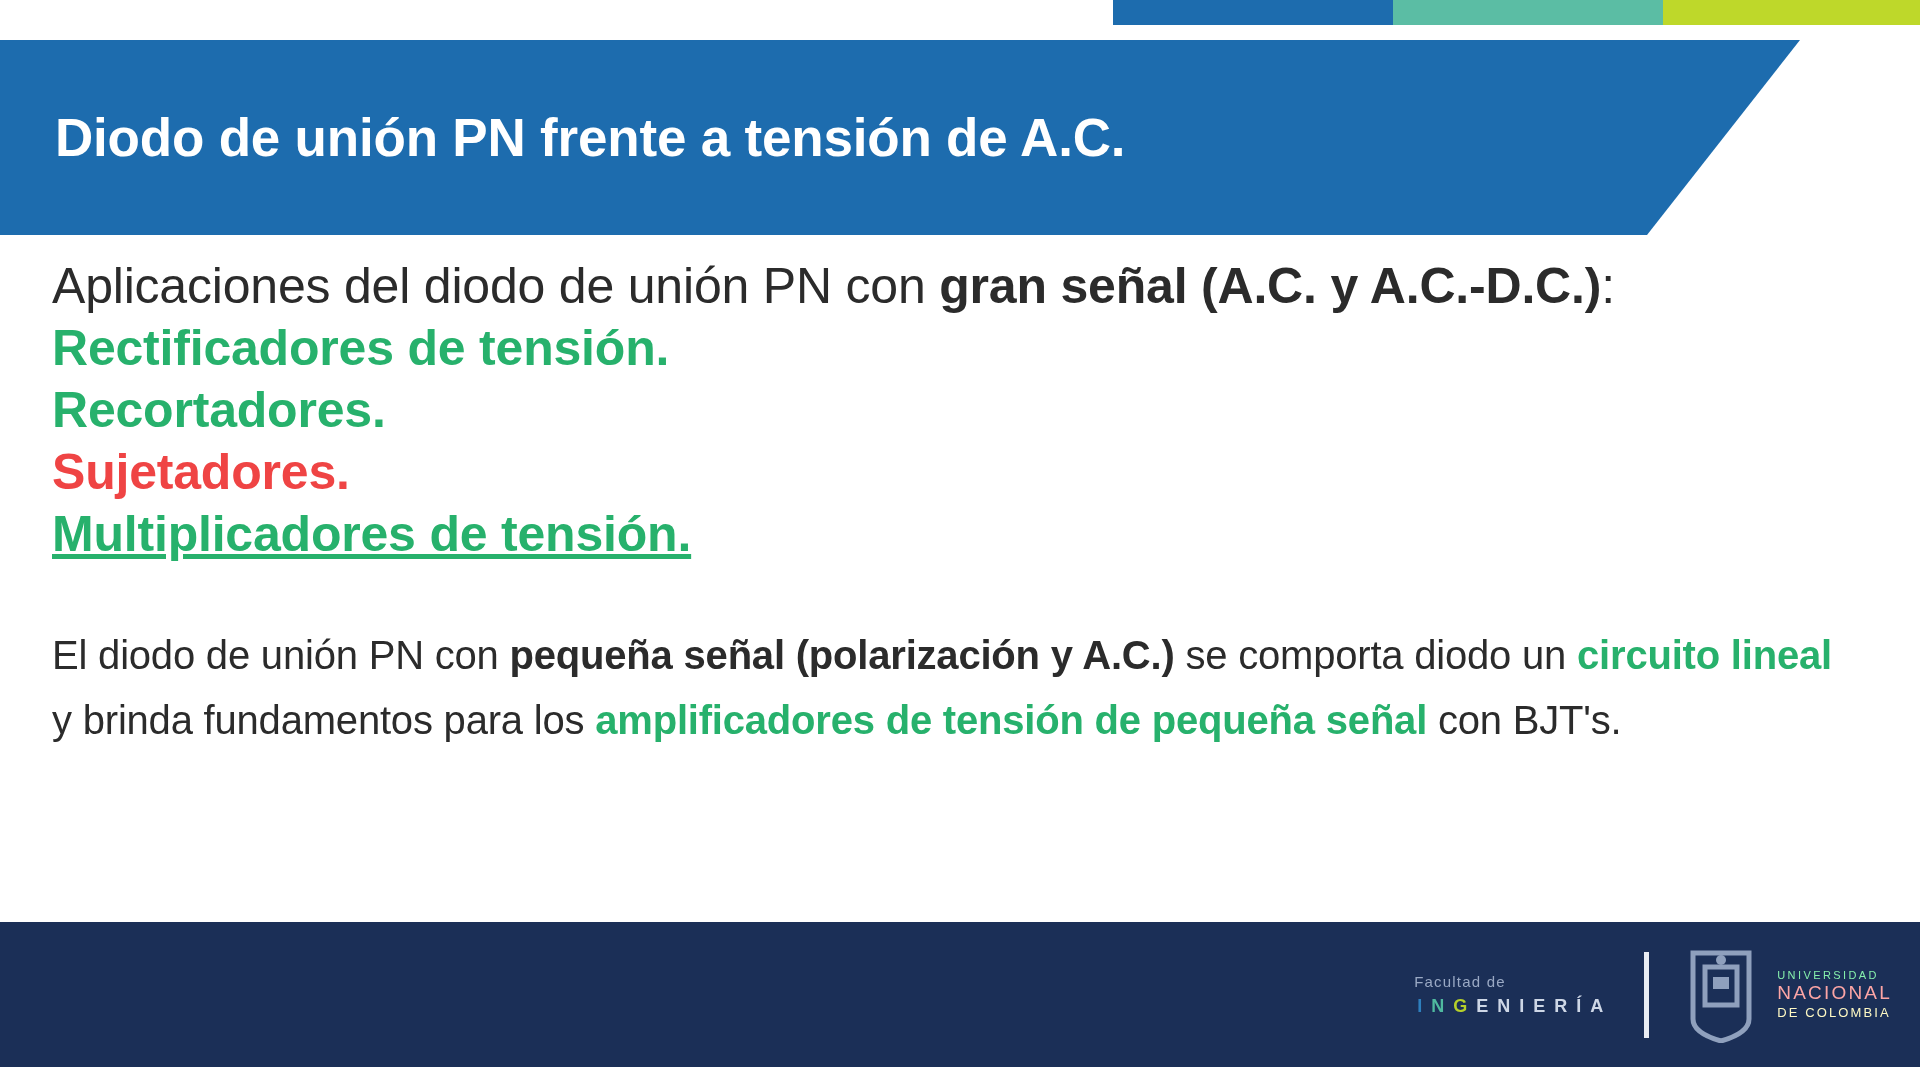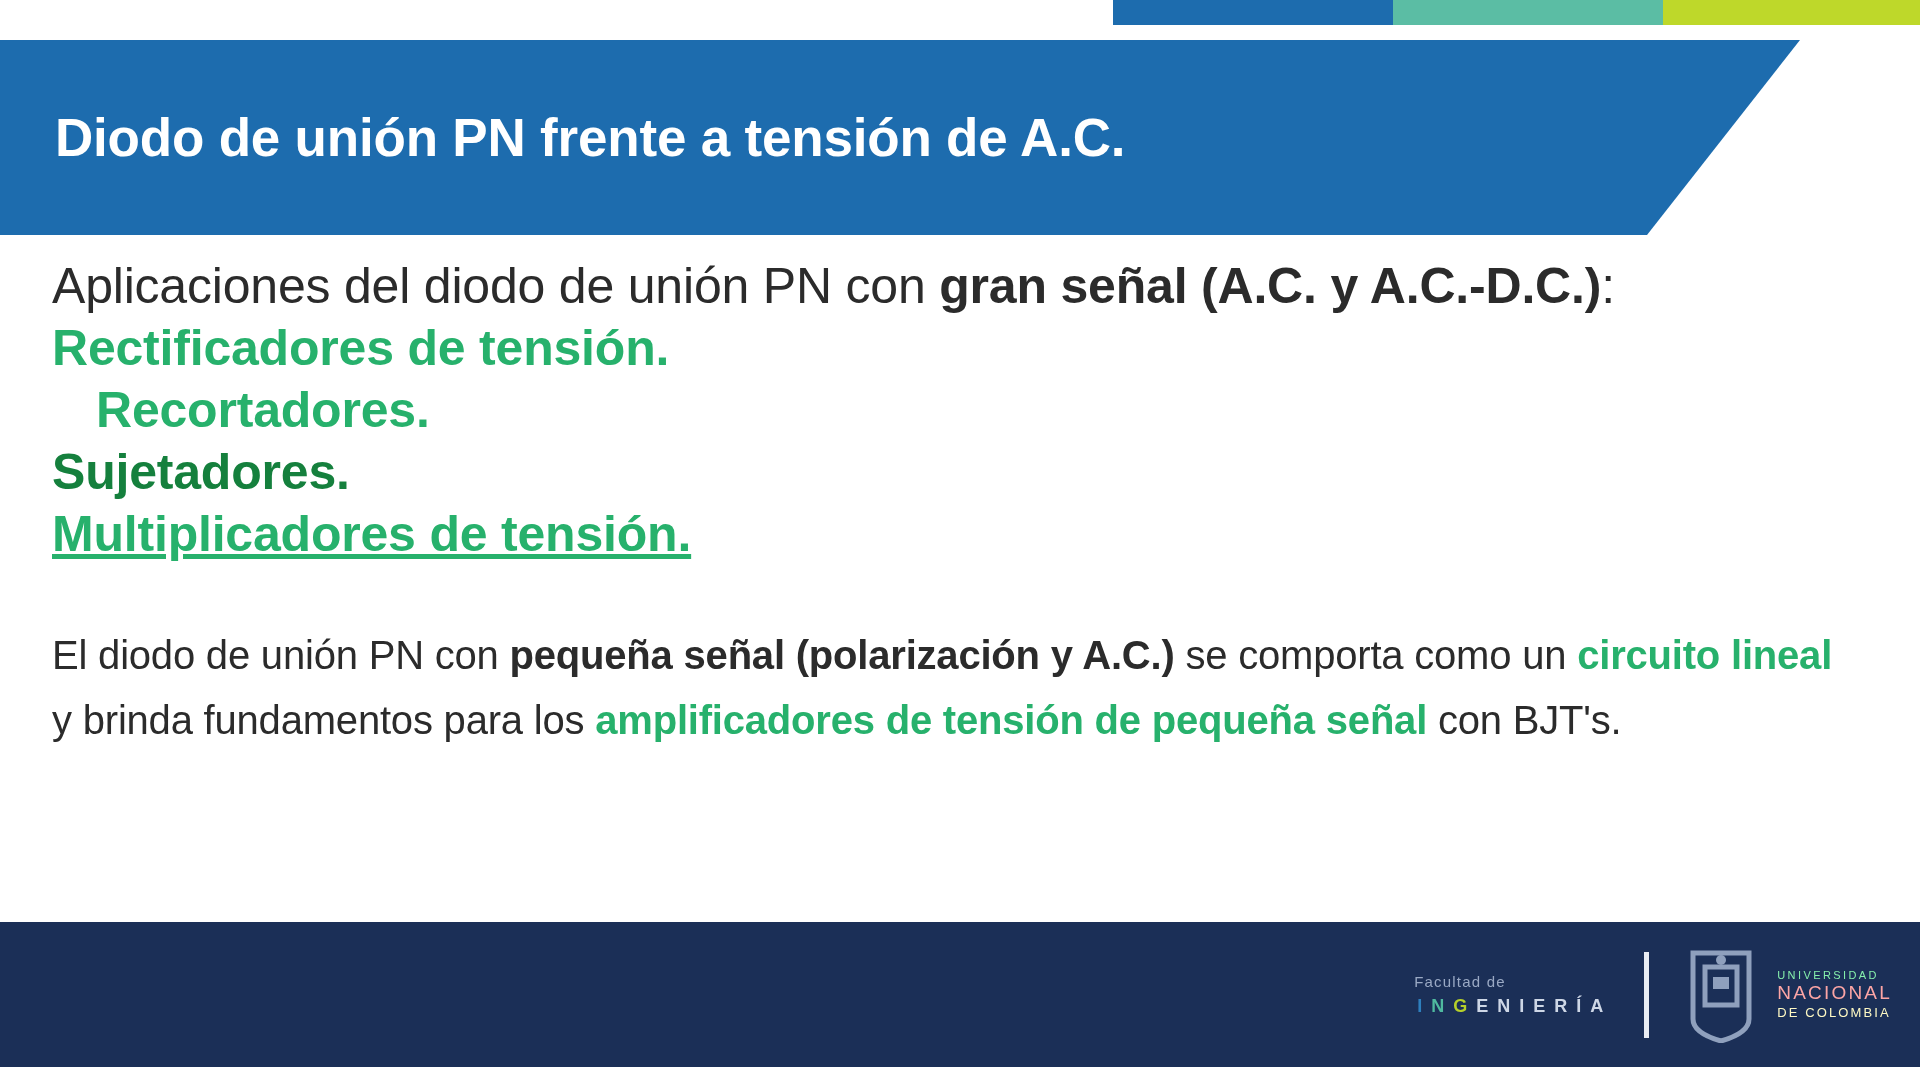--- a/index.html
+++ b/index.html
@@ -133,28 +133,28 @@
     <div class="title-text">Diodo de unión PN frente a tensión de A.C.</div>
   </div>
 
   <div class="body">
 
     <div class="line">
       <span>Aplicaciones del diodo de unión PN con </span><b>gran señal (A.C. y A.C.-D.C.)</b><span>:</span>
     </div>
 
     <div class="line green" style="color: rgb(39, 177, 108);">Rectificadores de tensión.</div>
-    <div class="line green" style="color: rgb(39, 177, 108); margin-left: 44px;">Recortadores.</div>
-    <div class="line green" style="color: #15803d;">Sujetadores.</div>
+    <div class="line green" style="color: rgb(39, 177, 108);">Recortadores.</div>
+    <div class="line green" style="color: #ef4444;">Sujetadores.</div>
     <div class="line green" style="color: rgb(39, 177, 108); text-decoration: underline;">Multiplicadores de tensión.</div>
 
     <div class="gap"></div>
 
     <div class="para">
-      <span>El diodo de unión PN con </span><b>pequeña señal (polarización y A.C.)</b><span> se comporta como un </span><span class="green" style="color: rgb(39, 177, 108);">circuito lineal</span><span> y brinda fundamentos para los </span><span class="green" style="color: rgb(39, 177, 108);">amplificadores de tensión de pequeña señal</span><span> con BJT's.</span>
+      <span>El diodo de unión PN con </span><b>pequeña señal (polarización y A.C.)</b><span> se comporta diodo un </span><span class="green" style="color: rgb(39, 177, 108);">circuito lineal</span><span> y brinda fundamentos para los </span><span class="green" style="color: rgb(39, 177, 108);">amplificadores de tensión de pequeña señal</span><span> con BJT's.</span>
     </div>
   </div>
 
   <div class="footer" style="background: rgb(27, 47, 87);">
     <div class="footer-inner">
 
       <div class="fac-logo">
         <div class="fac-top">Facultad de</div>
         <div class="fac-word">
           <span class="fc0">I</span>

